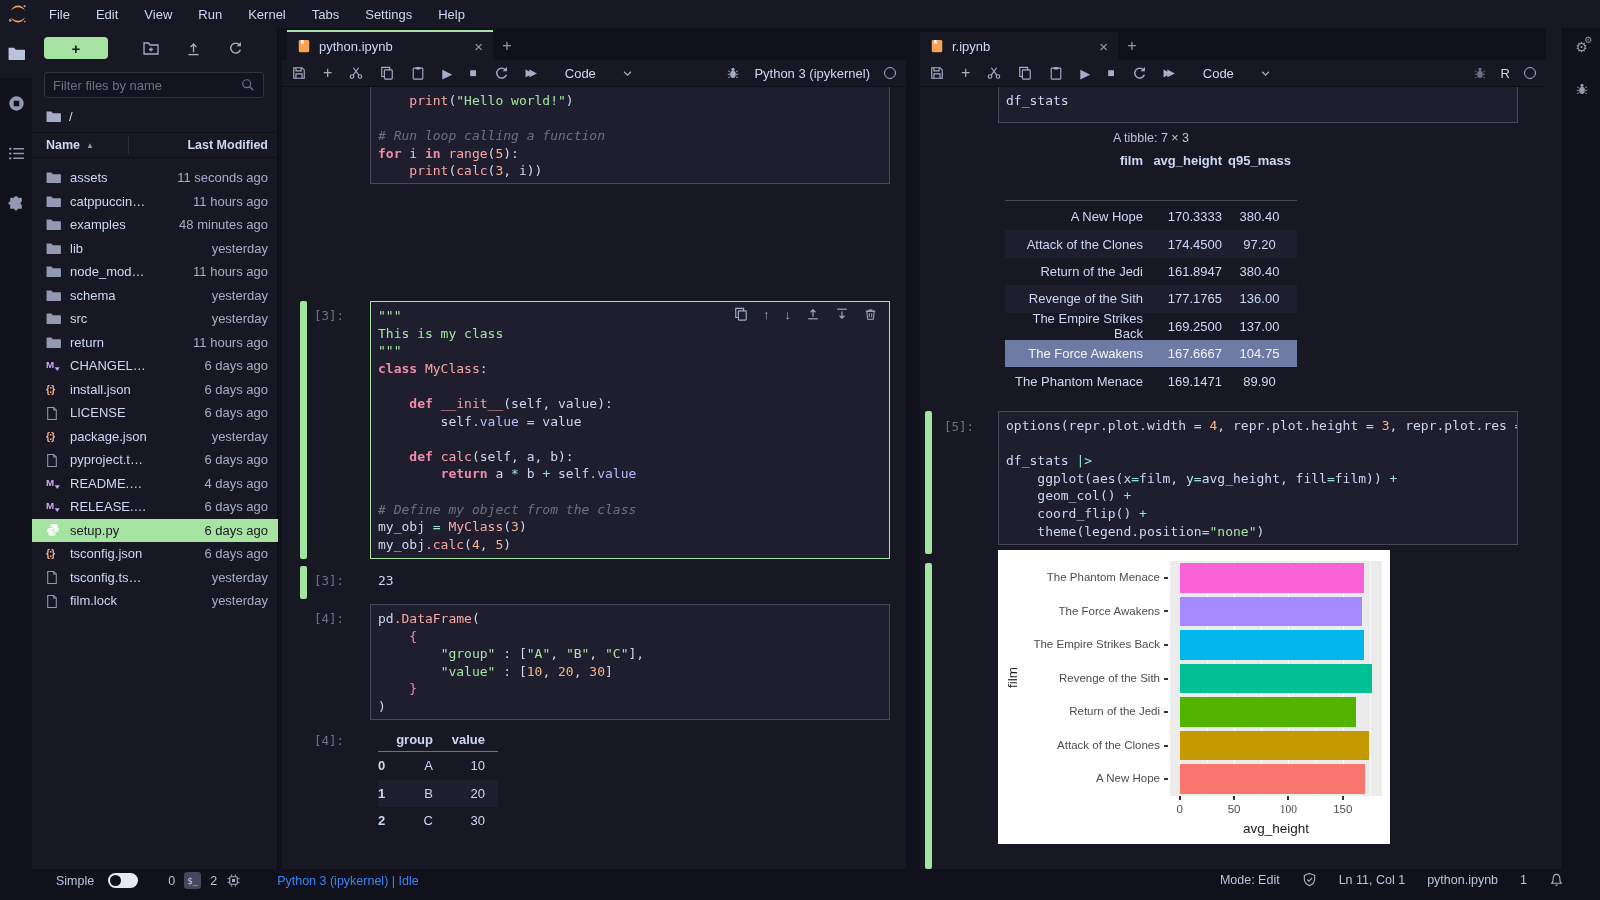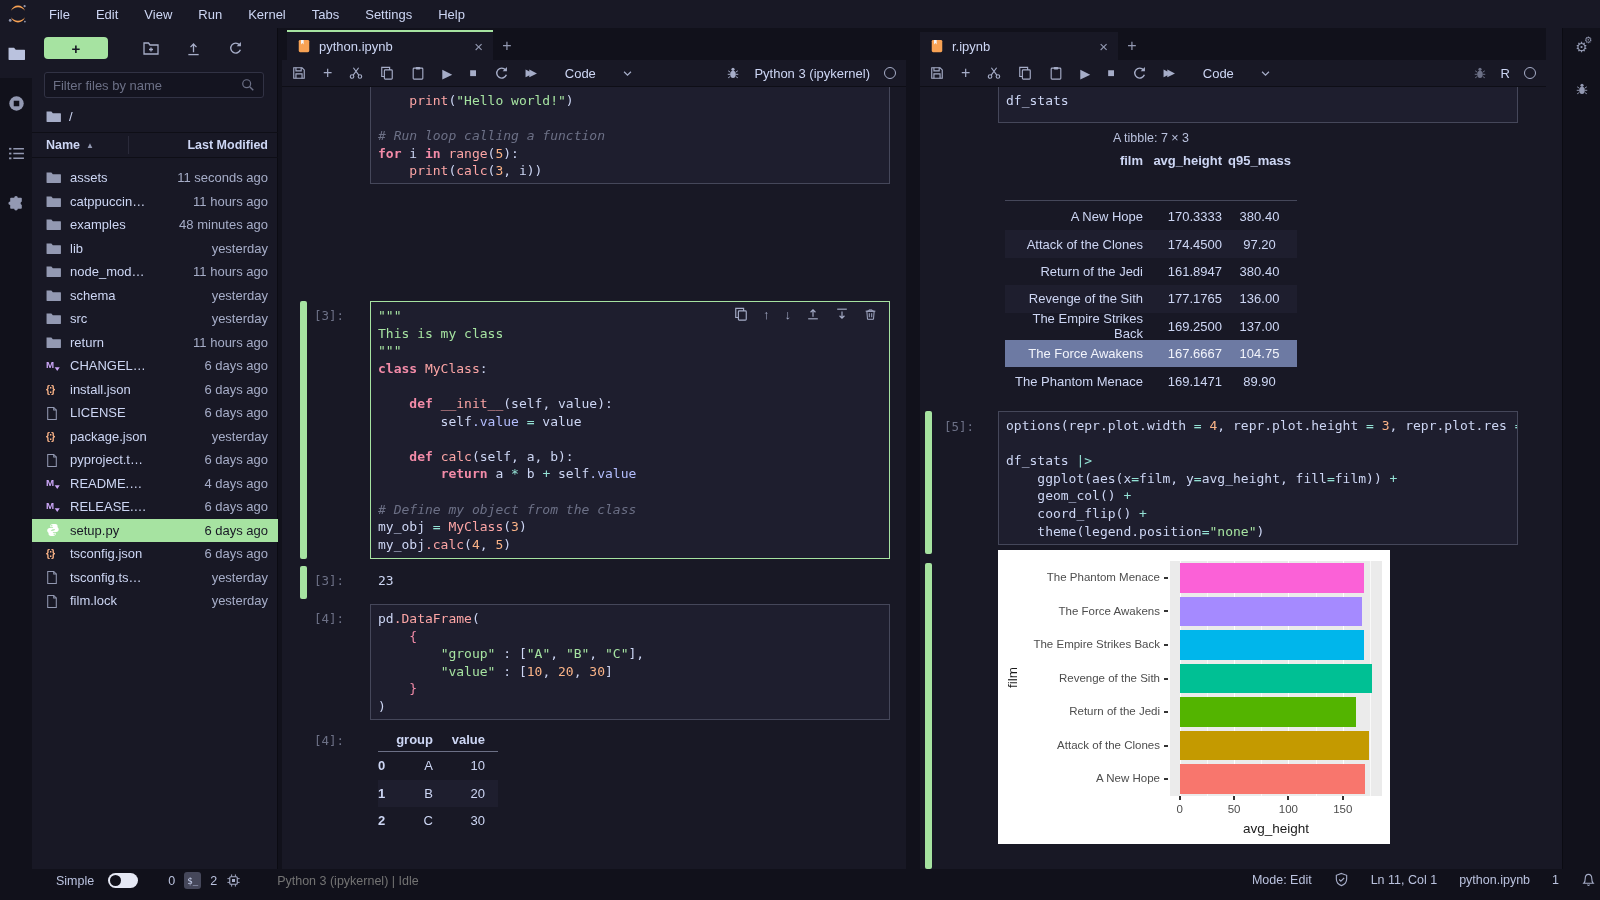--- a/index.html
+++ b/index.html
@@ -112,22 +112,22 @@
   #actbar-right .ic{color:#9399b2}
   .gearwrap{position:relative;font-size:14px;color:#9399b2;line-height:1}
   .gearwrap span{position:absolute;font-size:9px;left:9px;top:-4px}
   
   #statusbar{left:0;top:872px;width:1600px;height:28px;background:#11111b;display:flex;align-items:flex-start;font-size:12.5px;color:#bac2de}
   #sb-left{display:flex;align-items:center;padding-left:56px;gap:10px}
   #simple-toggle{width:30px;height:15px;background:#e6e9f5;border-radius:8px;position:relative;margin-left:4px}
   #simple-toggle .knob{position:absolute;left:2px;top:2px;width:11px;height:11px;border-radius:50%;background:#11111b}
   .term-badge{width:17px;height:17px;background:#45475a;border-radius:3px;color:#cdd6f4;font-size:9px;font-family:"DejaVu Sans Mono",monospace;display:flex;align-items:center;justify-content:center}
   #sb-counts{display:flex;align-items:center;gap:9px;margin-left:20px}
-  #sb-kernelstatus{margin-left:26px;color:#737373}
-  #sb-right{margin-left:auto;display:flex;align-items:center;gap:22px;padding-right:4px}
+  #sb-kernelstatus{margin-left:26px;color:#3b82f6}
+  #sb-right{margin-left:auto;display:flex;align-items:center;gap:22px;padding-right:36px}
 </style>
 </head>
 <body>
 
 <div id="menubar" class="abs">
   <span id="logo" class="abs ic">
       <svg width="22" height="22" viewBox="0 0 22 22">
         <path d="M4 14.2c1.8 2.3 4.2 3.5 7 3.5s5.2-1.2 7-3.5c-1.2 3.2-3.8 5.2-7 5.2s-5.8-2-7-5.2z" fill="#f8a254"></path>
         <path d="M18 7.8C16.2 5.5 13.8 4.3 11 4.3S5.8 5.5 4 7.8c1.2-3.2 3.8-5.2 7-5.2s5.8 2 7 5.2z" fill="#f8a254"></path>
         <circle cx="17.6" cy="3.2" r="1.1" fill="#9399b2"></circle>
@@ -720,21 +720,21 @@
         <div class="gg-tick" style="left: 166px; top: 161.071px; width: 4px; height: 2px;"></div>
         <div class="gg-ylab" style="left: 0px; width: 162px; top: 178.857px; height: 33.5714px; line-height: 33.5714px;">Attack of the Clones</div>
         <div class="gg-tick" style="left: 166px; top: 194.643px; width: 4px; height: 2px;"></div>
         <div class="gg-ylab" style="left: 0px; width: 162px; top: 212.429px; height: 33.5714px; line-height: 33.5714px;">A New Hope</div>
         <div class="gg-tick" style="left: 166px; top: 228.214px; width: 4px; height: 2px;"></div>
         <div class="gg-tick" style="left: 180.676px; top: 246px; width: 2px; height: 4px;"></div>
         <div class="gg-xlab" style="left: 161.676px; width: 40px; top: 253px;">0</div>
         <div class="gg-tick" style="left: 235.035px; top: 246px; width: 2px; height: 4px;"></div>
         <div class="gg-xlab" style="left: 216.035px; width: 40px; top: 253px;">50</div>
         <div class="gg-tick" style="left: 289.394px; top: 246px; width: 2px; height: 4px;"></div>
-        <div class="gg-xlab" style="left: 270.394px; width: 40px; top: 253px;">100</div>
+        <div class="gg-xlab" style="left: 270.394px; width: 40px; top: 253px; font-family: Liberation Serif, serif;">100</div>
         <div class="gg-tick" style="left: 343.753px; top: 246px; width: 2px; height: 4px;"></div>
         <div class="gg-xlab" style="left: 324.753px; width: 40px; top: 253px;">150</div>
         <div class="gg-title" style="left: 172px; width: 212px; top: 271px;">avg_height</div>
         <div class="gg-title" style="left: -6px; top: 119.5px; width: 40px; transform: rotate(-90deg);">film</div>
       </div>
   </div>
 </div>
 
 <div id="right-strip" class="abs"></div>
 <div id="actbar-right" class="abs">

